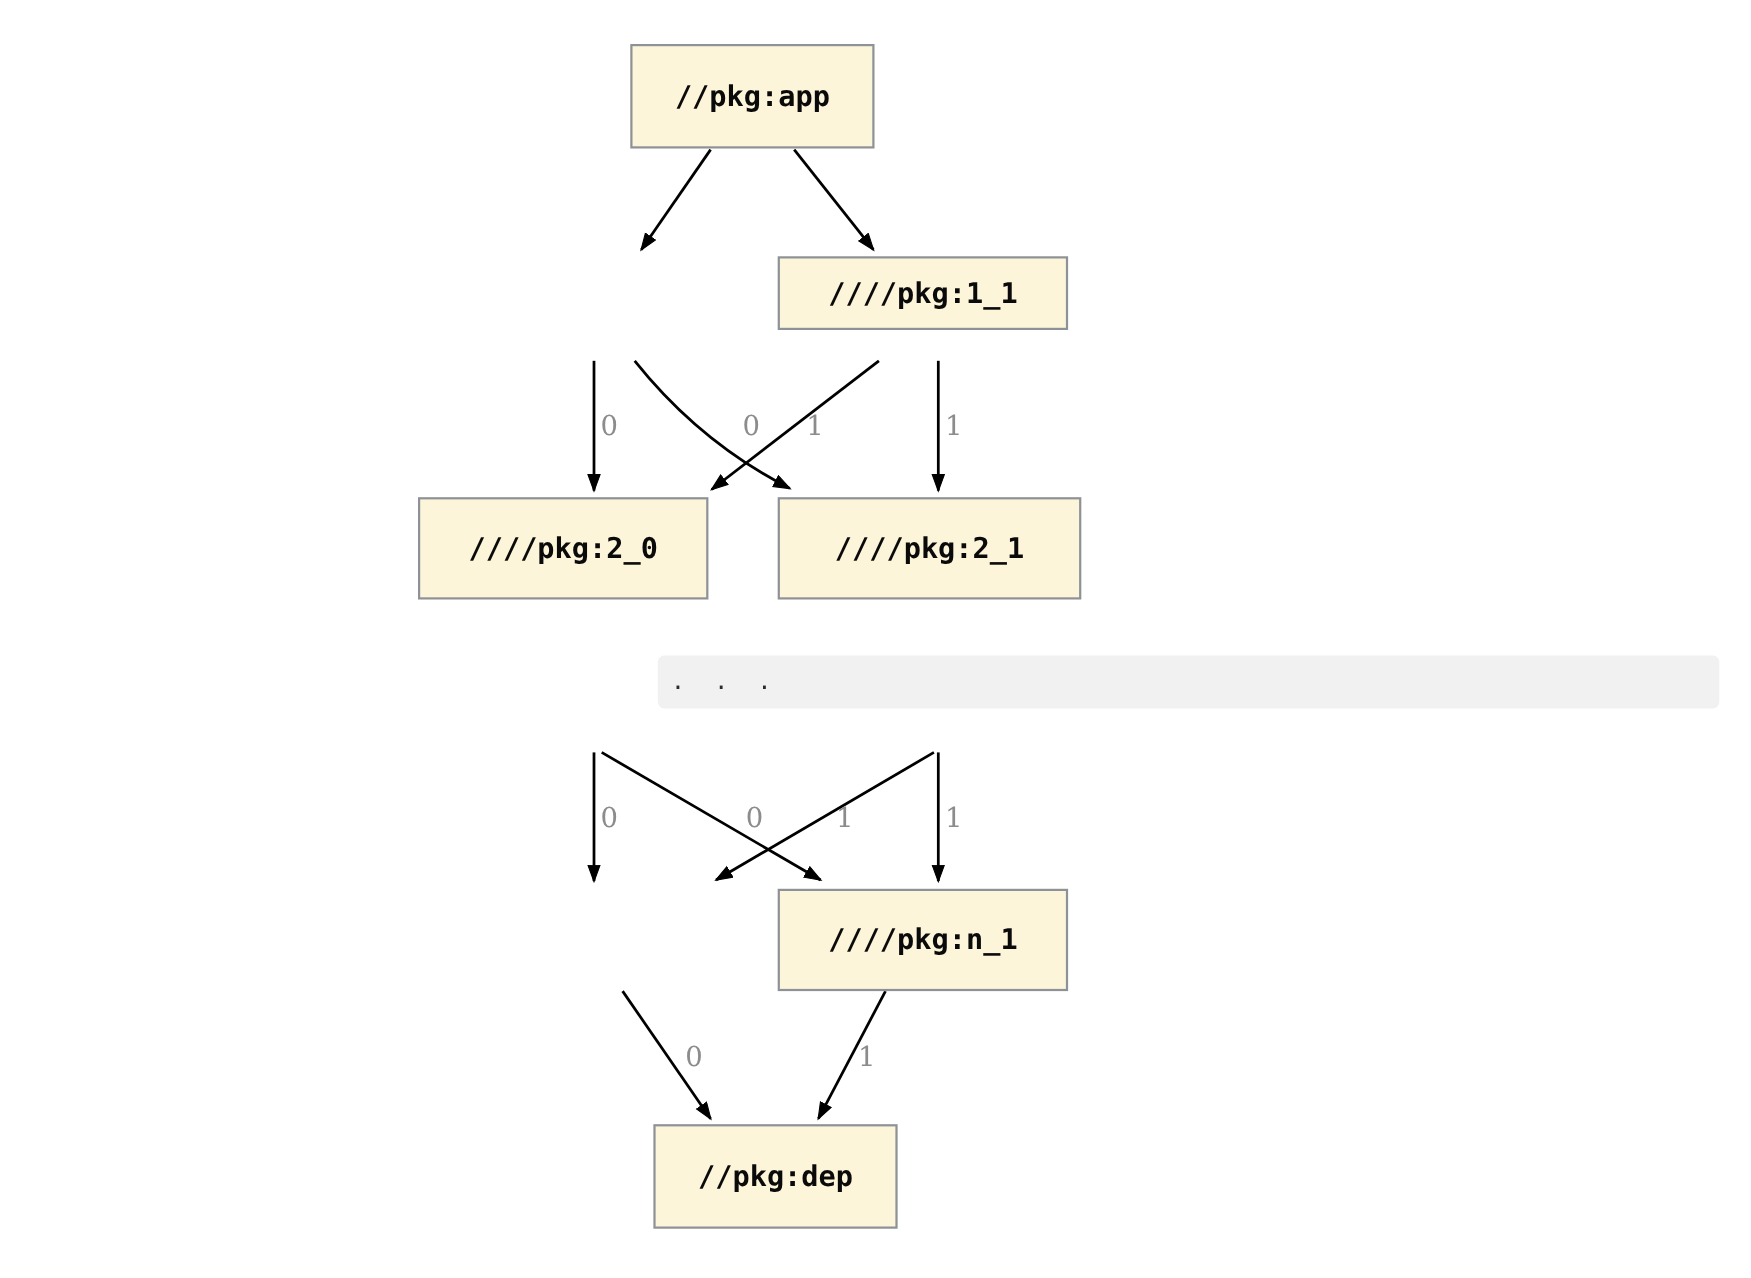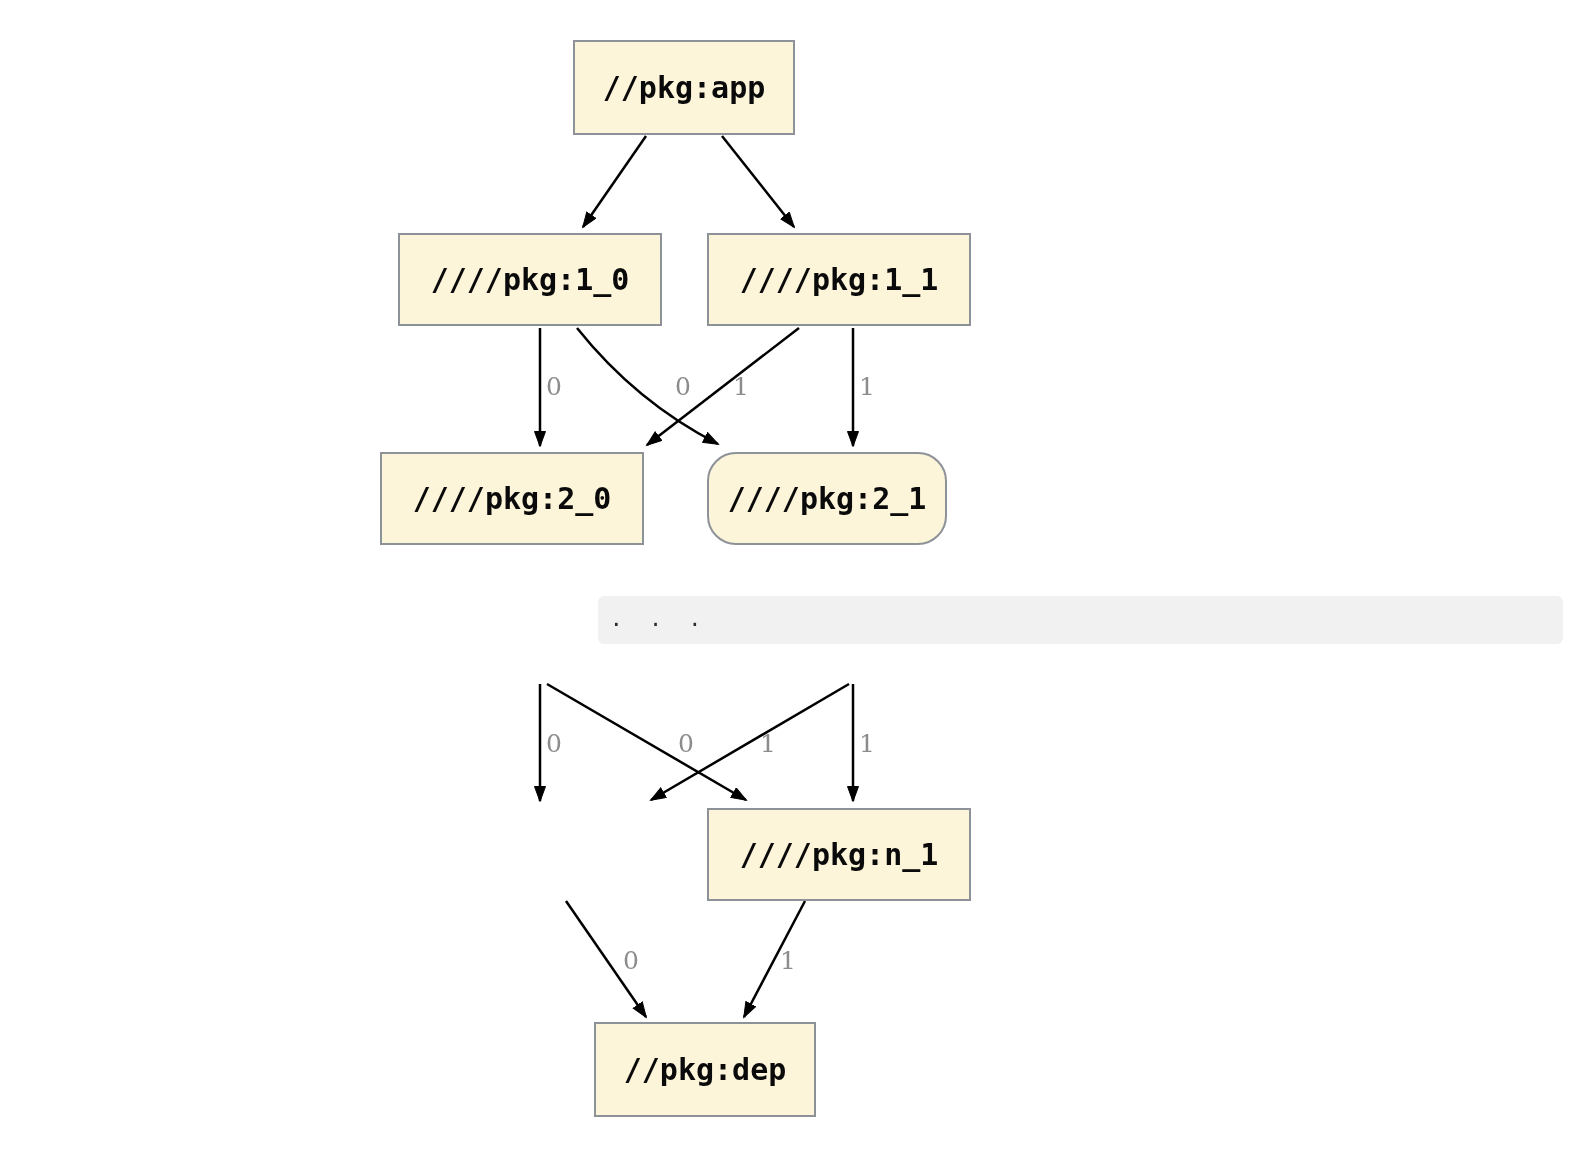--- a/index.html
+++ b/index.html
@@ -12,29 +12,29 @@
   }
   svg.edge-layer{position:absolute;left:0;top:0;width:1592px;height:1162px;}
   .node{
     position:absolute;
     box-sizing:border-box;
     background:#fdf5da;
     border:2px solid #8d9298;
     display:flex;align-items:center;justify-content:center;
     font-family:"DejaVu Sans Mono", monospace;
     font-weight:bold;
-    font-size:30px;
+    font-size:26px;
     color:#0a0a0a;
     white-space:nowrap;
   }
   .node-app   {left:573px;top:40px;  width:222px;height:95px;}
   .node-1_0   {left:398px;top:233px; width:264px;height:93px;}
-  .node-1_1   {left:707px;top:233px; width:264px;height:93px;}
+  .node-1_1   {left:707px;top:233px; width:264px;height:67px;}
   .node-2_0   {left:380px;top:452px; width:264px;height:93px;}
-  .node-2_1   {left:707px;top:452px; width:240px;height:93px;border-radius:29px;}
+  .node-2_1   {left:707px;top:452px; width:276px;height:93px;}
   .node-n_0   {left:398px;top:806px; width:264px;height:93px;}
   .node-n_1   {left:707px;top:808px; width:264px;height:93px;}
   .node-dep   {left:594px;top:1022px;width:222px;height:95px;}
   .ellipsis-band{
     position:absolute;
     left:598px;top:596px;width:965px;height:48px;
     background:#f1f1f1;
     border-radius:6px;
     display:flex;align-items:center;
     padding-left:12px;
@@ -92,21 +92,20 @@
     <path d="M540,684 L540,801" stroke="#000000" stroke-width="2.5" fill="none" marker-end="url(#arrow)"></path>
     <path d="M547,684 L746,800" stroke="#000000" stroke-width="2.5" fill="none" marker-end="url(#arrow)"></path>
     <path d="M849,684 L651,800" stroke="#000000" stroke-width="2.5" fill="none" marker-end="url(#arrow)"></path>
     <path d="M853,684 L853,801" stroke="#000000" stroke-width="2.5" fill="none" marker-end="url(#arrow)"></path>
 
     <path d="M566,901 L646,1017" stroke="#000000" stroke-width="2.5" fill="none" marker-end="url(#arrow)"></path>
     <path d="M805,901 L744,1017" stroke="#000000" stroke-width="2.5" fill="none" marker-end="url(#arrow)"></path>
   </svg>
 
   <div class="node node-app">//pkg:app</div>
-  <div class="node node-1_0">////pkg:1_0</div>
   <div class="node node-1_1">////pkg:1_1</div>
   <div class="node node-2_0">////pkg:2_0</div>
   <div class="node node-2_1">////pkg:2_1</div>
   <div class="node node-n_1">////pkg:n_1</div>
   <div class="node node-dep">//pkg:dep</div>
 
   <div class="ellipsis-band">
     <span class="dots">. . .</span>
   </div>
 

